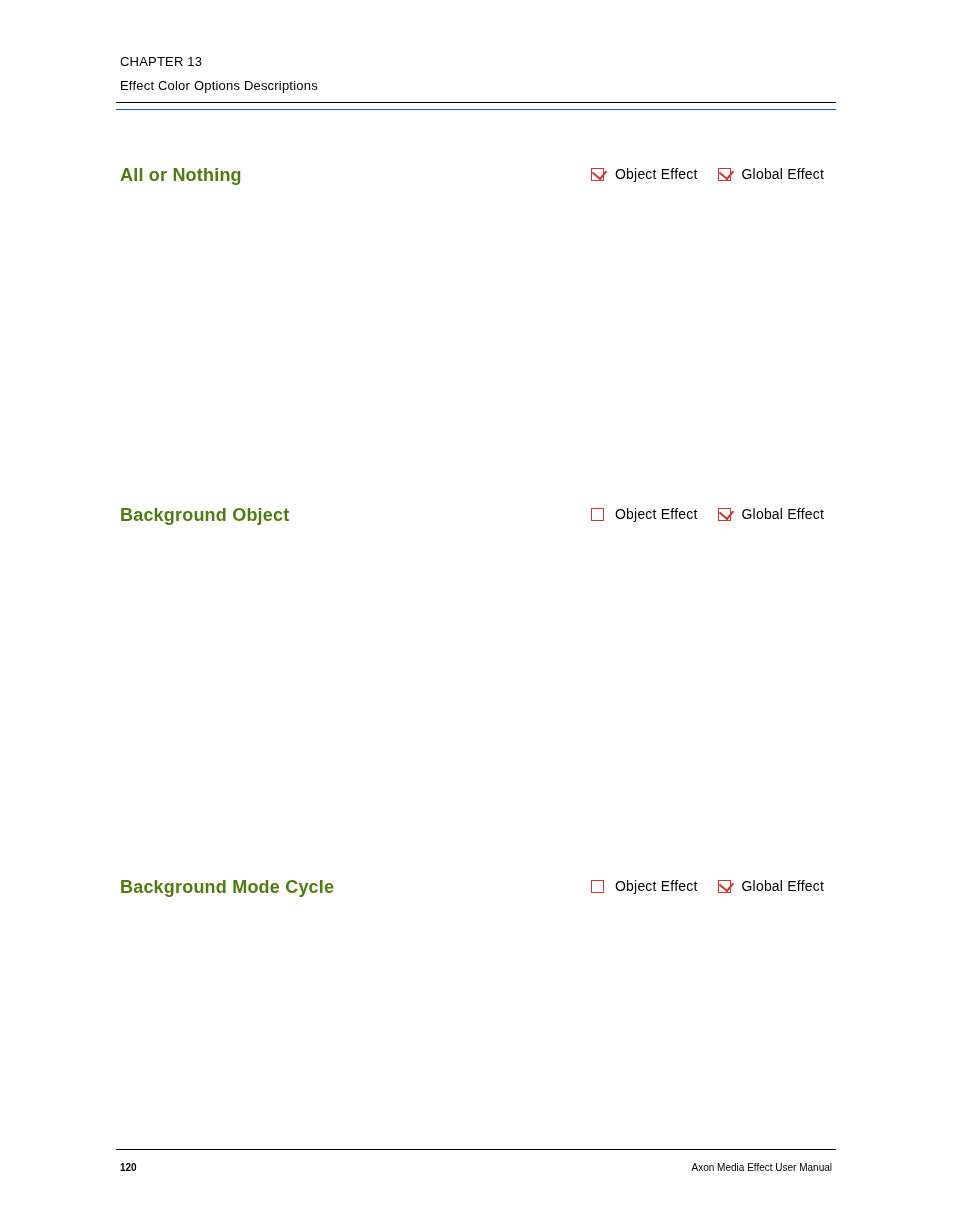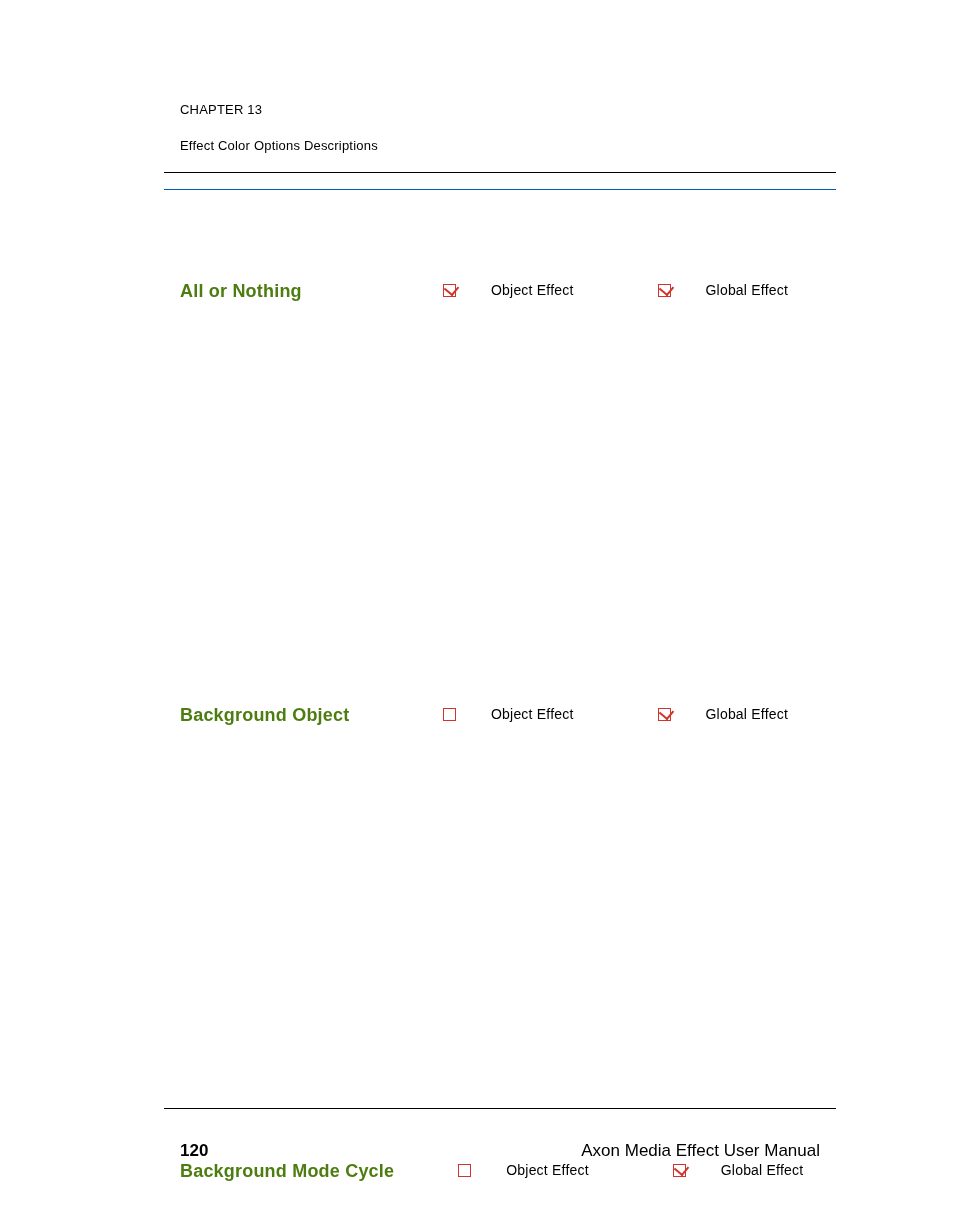--- a/index.html
+++ b/index.html
@@ -1,15 +1,15 @@
 <!DOCTYPE html>
 <html><head>
 <meta charset="utf-8">
 <style>
-  * { box-sizing: border-box; margin: 16px; padding: 0; }
+  * { box-sizing: border-box; margin: 4px; padding: 0; }
   html, body { width: 954px; height: 1227px; background: #fff; }
   body {
     font-family: "Helvetica Neue", Helvetica, Arial, sans-serif;
     color: #000;
     position: relative;
   }
   .page {
     position: absolute;
     left: 100px;
     right: 118px;
@@ -50,21 +50,21 @@
   .sub-title {
     font-family: "Trebuchet MS", "Arial Black", Arial, sans-serif;
     font-weight: 700;
     font-size: 18px;
     letter-spacing: 0.2px;
     color: #4d7c0f;
     white-space: nowrap;
   }
   .flags {
     display: flex;
-    gap: 20px;
+    gap: 4px;
     align-items: center;
     font-size: 14px;
     color: #000;
     letter-spacing: 0.2px;
     white-space: nowrap;
   }
   .flag {
     display: inline-flex;
     align-items: center;
     gap: 3px;
@@ -98,21 +98,21 @@
     bottom: 50px;
   }
   .footer-rule {
     border: none;
     border-top: 1px solid #000;
     margin-bottom: 8px;
   }
   .footer-row {
     display: flex;
     justify-content: space-between;
-    font-size: 17px;
+    font-size: 10px;
   }
   .page-no { font-weight: 700; }
 </style>
 </head>
 <body>
 
 <div class="page">
 
   <div class="running-head">
     <div>CHAPTER 13</div>

